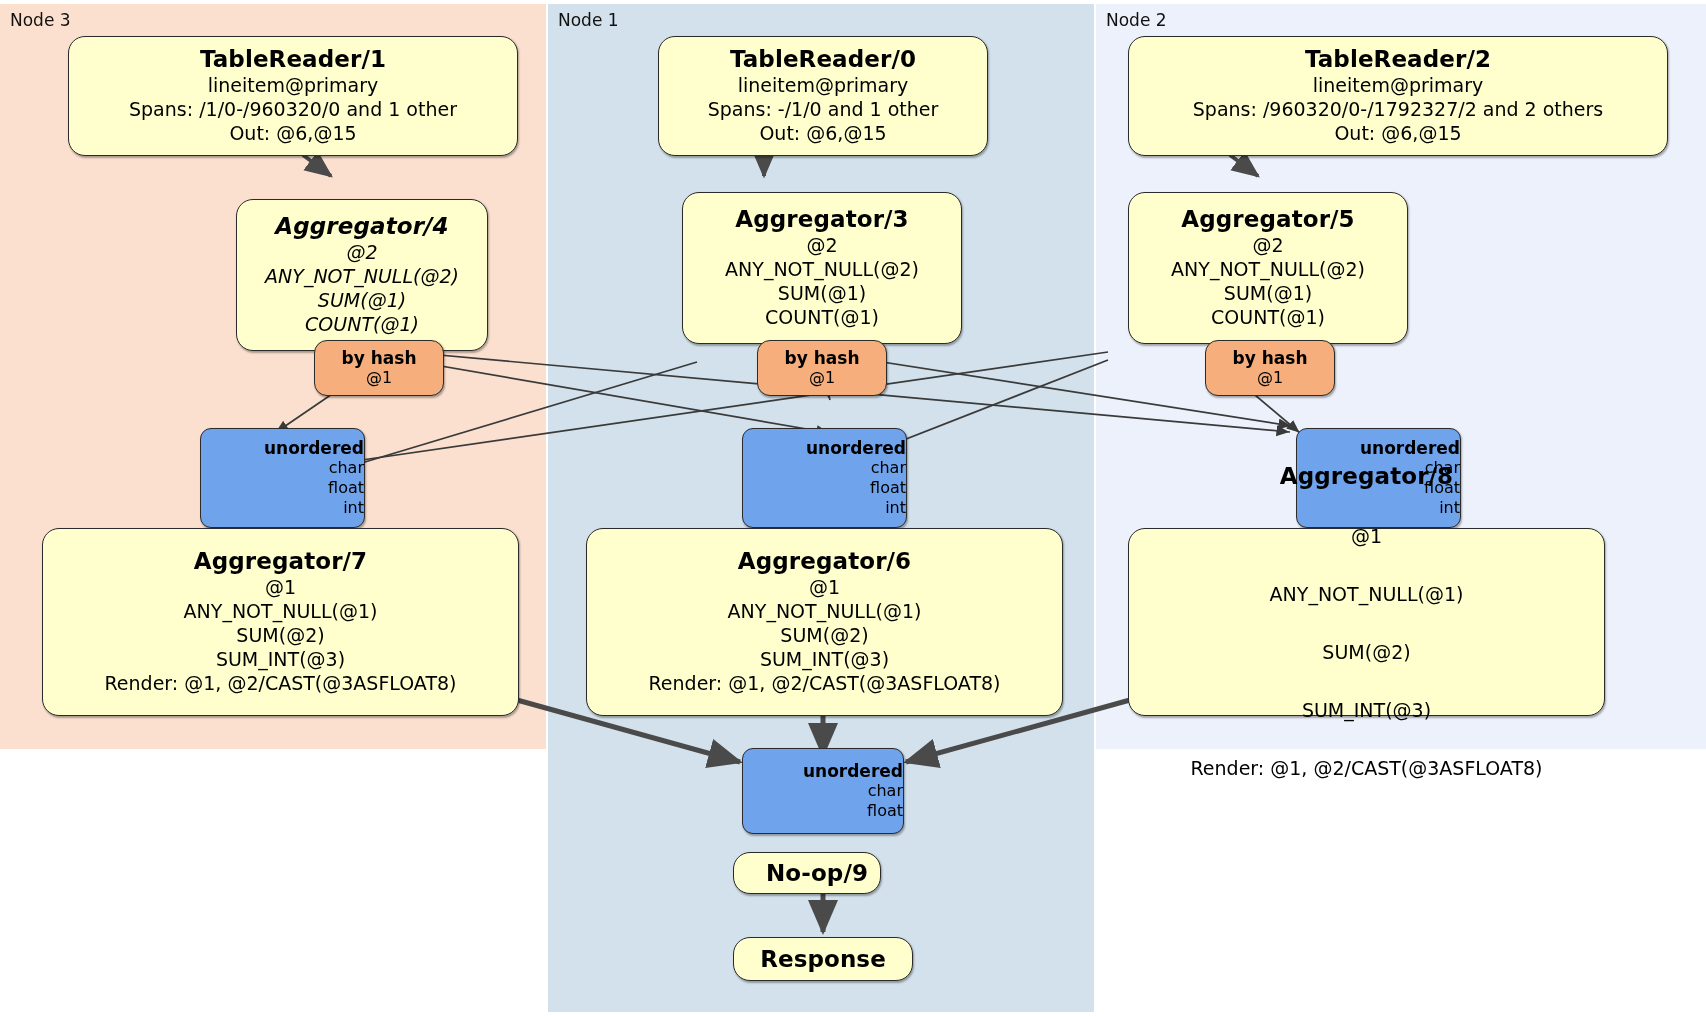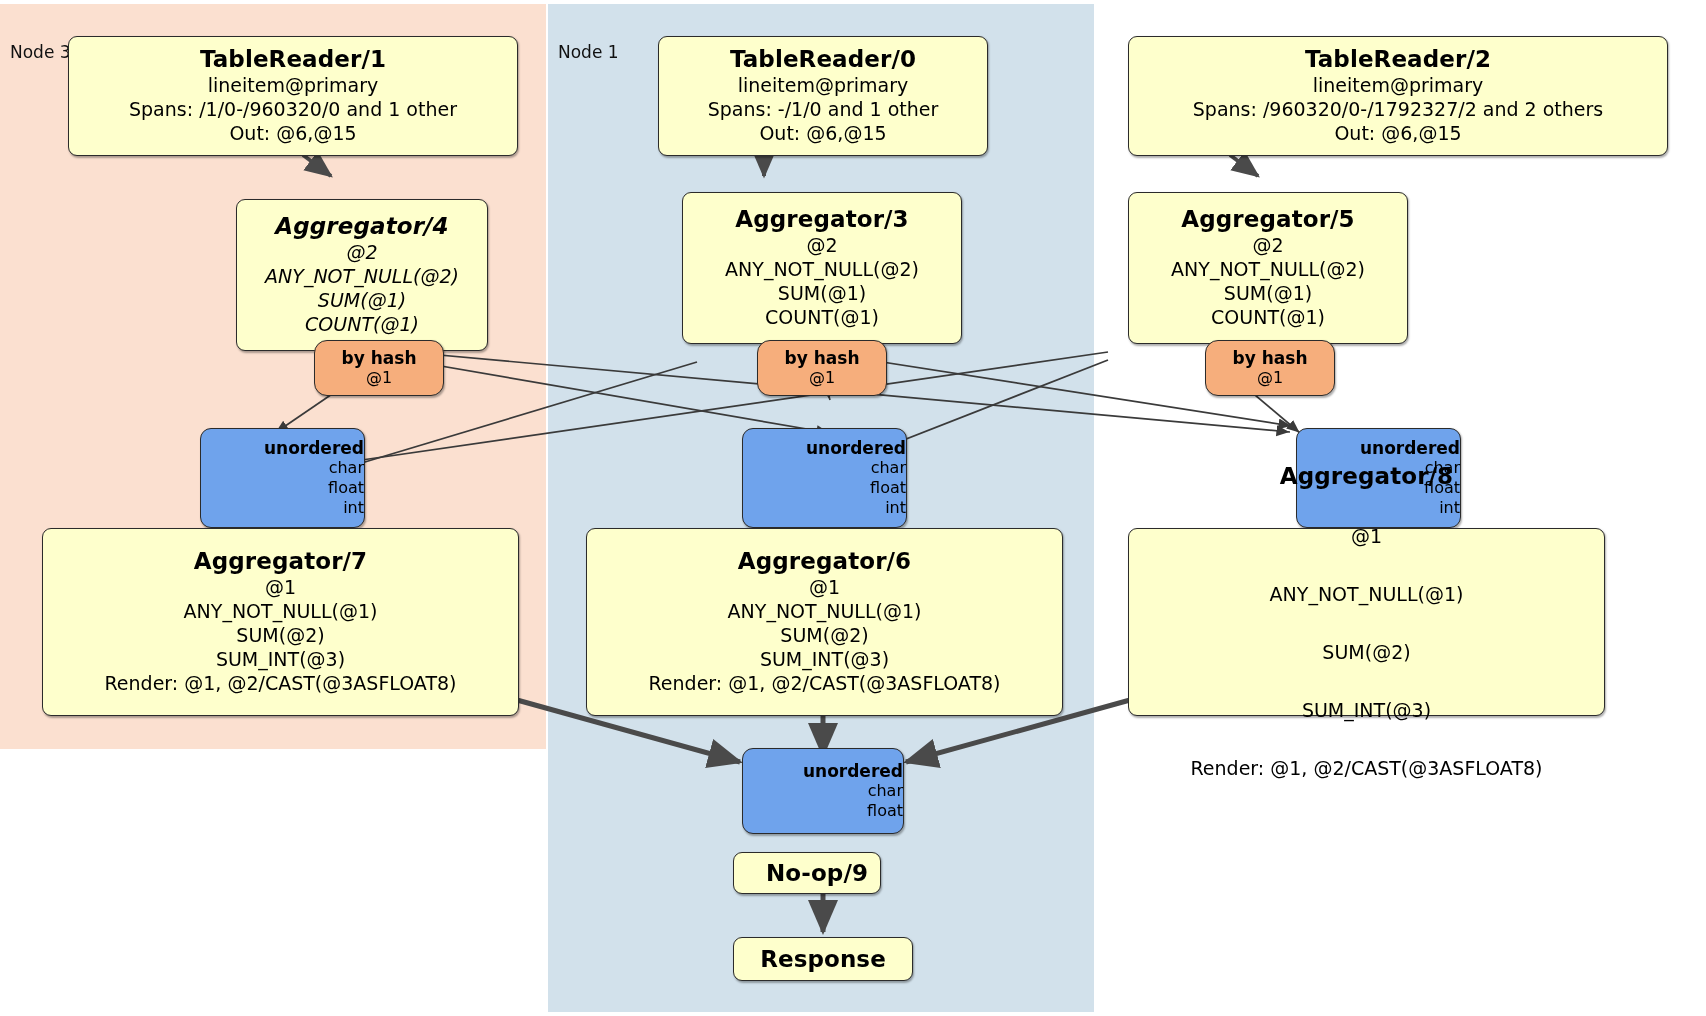--- a/index.html
+++ b/index.html
@@ -7,36 +7,36 @@
     width:1706px;height:1016px;position:relative;overflow:hidden;
     font-family:"DejaVu Sans","Liberation Sans",sans-serif;
     color:#000;
   }
   #stage{position:absolute;inset:0;}
 
   
   .cluster{position:absolute;box-sizing:border-box;}
   .cluster-label{
     position:absolute;left:10px;top:6px;font-size:17px;line-height:20px;
-    color:#111;white-space:nowrap;margin-top:32px;
+    color:#111;white-space:nowrap;
   }
   #cluster-node3{left:0px;  top:4px;  width:546px;  height:745px; background:#fbe0d0;}
   #cluster-node1{left:548px;top:4px;  width:546px;  height:1008px;background:#d2e1eb;}
   #cluster-node2{left:1096px;top:4px; width:610px;  height:745px; background:#ecf1fb;}
 
   
   #edges{position:absolute;left:0;top:0;width:1706px;height:1016px;}
 
   
   .box{
     position:absolute;box-sizing:border-box;
     display:flex;flex-direction:column;align-items:center;justify-content:center;
     text-align:center;
     border:1.6px solid #2b2b2b;
-    border-radius:9px;
+    border-radius:17px;
     box-shadow:1px 1.5px 2px rgba(0,0,0,.32);
   }
   .proc{background:#feffcc;}
   .router{background:#f6ae7c;border-radius:13px;}
   .stream{background:#6fa3ec;border-radius:11px;align-items:flex-end;}
 
   .title{font-weight:bold;font-size:23px;line-height:27px;letter-spacing:.1px;}
   .title-sm{font-weight:bold;font-size:17px;line-height:20px;}
   .line{font-size:19px;line-height:24px;white-space:nowrap;}
   .line-sm{font-size:16px;line-height:20px;white-space:nowrap;}
@@ -45,20 +45,23 @@
 </head>
 <body>
 
 <div id="stage">
 
   <div class="cluster" id="cluster-node3">
     <div class="cluster-label">Node 3</div>
   </div>
   <div class="cluster" id="cluster-node1">
     <div class="cluster-label">Node 1</div>
+  </div>
+  <div class="cluster" id="cluster-node2">
+    <div class="cluster-label">Node 2</div>
   </div>
 
   <svg id="edges" viewBox="0 0 1706 1016">
     <defs>
       <marker id="ah" markerWidth="9" markerHeight="9" refX="7.2" refY="3.2" orient="auto" markerUnits="strokeWidth">
         <path d="M0,0 L7.6,3.2 L0,6.4 z" fill="#4a4a4a"></path>
       </marker>
       <marker id="ah-thin" markerWidth="10" markerHeight="10" refX="8" refY="3.2" orient="auto" markerUnits="strokeWidth">
         <path d="M0,0 L7.6,3.2 L0,6.4 z" fill="#3a3a3a"></path>
       </marker>

